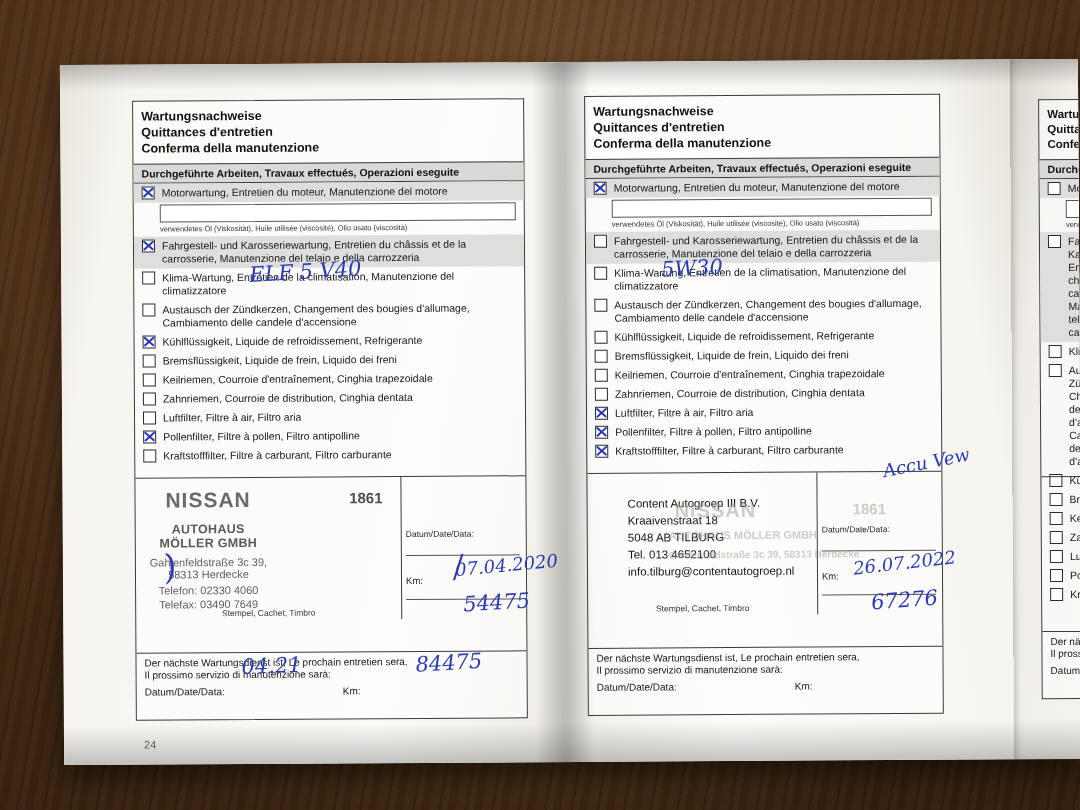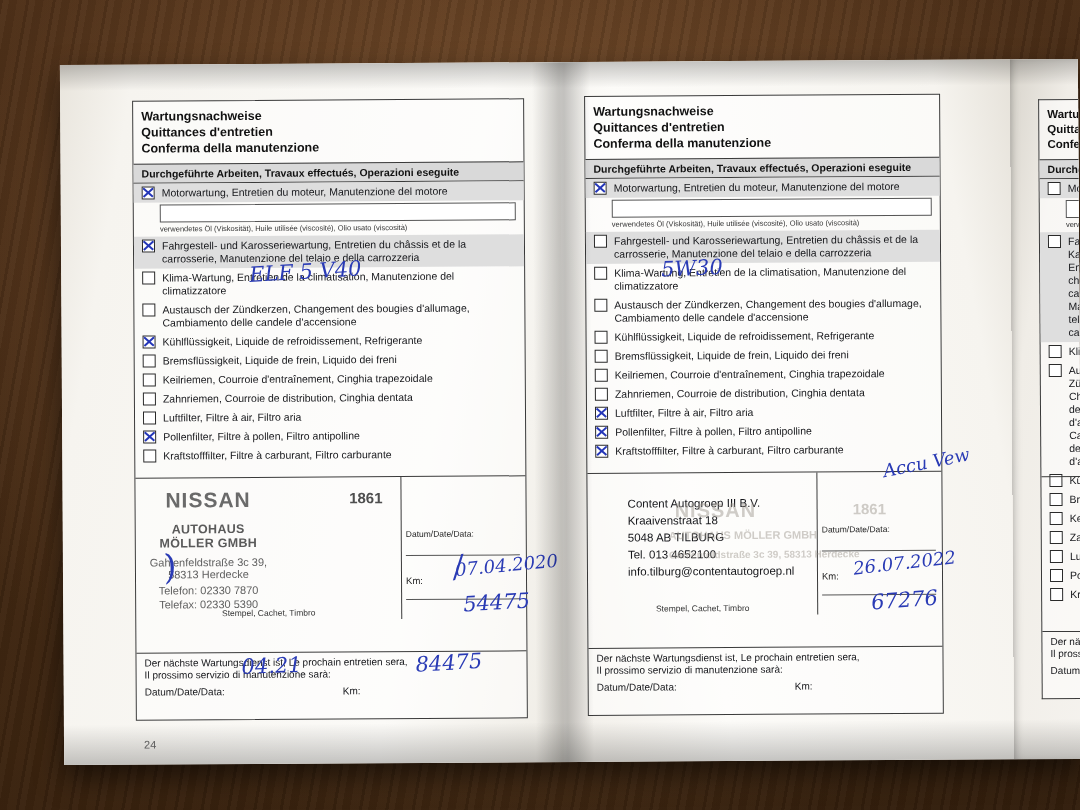--- a/index.html
+++ b/index.html
@@ -260,22 +260,22 @@
         <span class="rowtext">Kraftstofffilter, Filtre à carburant, Filtro carburante</span>
       </div>
     </div>
 
     <div class="stampblock" style="top:376px;">
       <div class="stamp-area">
         <div class="dealer-left">
           <div class="nissan">NISSAN</div>
           <div class="nm">AUTOHAUS MÖLLER GMBH</div>
           <div class="ad">Gahlenfeldstraße 3c 39, 58313 Herdecke</div>
-          <div class="tel">Telefon: 02330 7870</div>
-          <div class="fax">Telefax: 02330 5390</div>
+          <div class="tel">Telefon: 02330 4060</div>
+          <div class="fax">Telefax: 03490 7649</div>
         </div>
         <div style="position:absolute;right:18px;top:12px;font-size:15px;color:#4f4f4f;font-weight:bold;">1861</div>
         <div class="stamp-caption">Stempel, Cachet, Timbro</div>
       </div>
       <div class="date-area">
         <div class="date-lbl">Datum/Date/Data:</div>
         <div class="dline" style="top:78px;"></div>
         <div class="km-lbl">Km:</div>
         <div class="dline" style="top:122px;"></div>
       </div>

